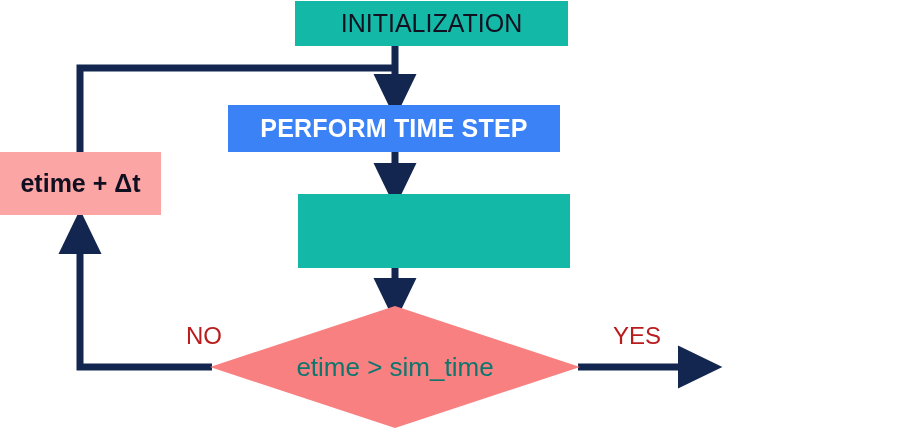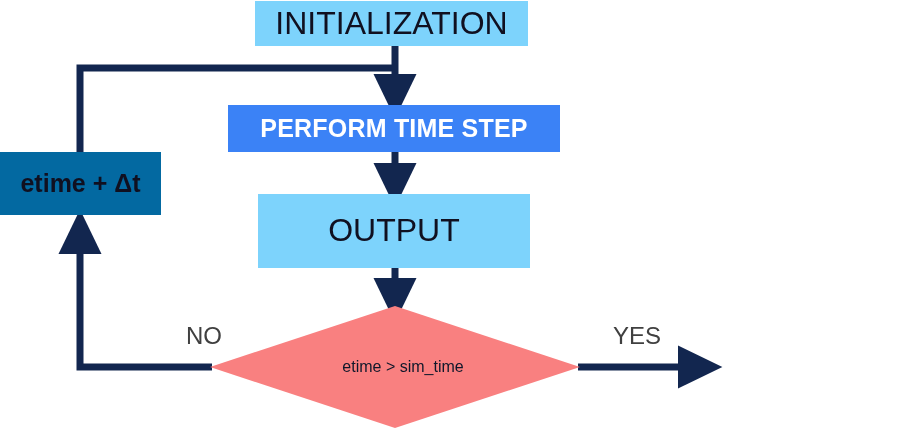--- a/index.html
+++ b/index.html
@@ -27,33 +27,34 @@
     box-sizing: border-box;
     display: flex;
     align-items: center;
     justify-content: center;
     text-align: center;
     line-height: 1.18;
     color: #101020;
     z-index: 3;
   }
   .node-proc {
-    background: #7dd3fc;
-    font-size: 32px;
+    background: #14b8a6;
+    font-size: 25px;
     font-weight: 400;
+    margin-left: 40px;
   }
   .node-proc-dark {
     background: #3b82f6;
     color: #ffffff;
     font-size: 25px;
     font-weight: bold;
     letter-spacing: 0.2px;
   }
   .node-proc-bold {
-    background: #0369a1;
+    background: #fca5a5;
     font-size: 25px;
     font-weight: bold;
   }
   #node-initialization { left: 255px; top: 1px;   width: 273px; height: 45px; }
   #node-timestep       { left: 228px; top: 105px; width: 332px; height: 47px; }
   #node-output         { left: 258px; top: 194px; width: 272px; height: 74px;
                           flex-direction: column; }
   #node-etime          { left: 0px;   top: 152px; width: 161px; height: 63px; }
   #node-finalize       { left: 710px; top: 340px; width: 211px; height: 55px; }
 
@@ -68,34 +69,34 @@
     z-index: 2;
   }
   #node-decision .diamond-shape {
     position: absolute;
     inset: 0;
     background: #f98080;
     clip-path: polygon(50% 0%, 100% 50%, 50% 100%, 0% 50%);
   }
   #node-decision .diamond-label {
     position: absolute;
-    left: 8px;
+    left: 0;
     top: 0;
     width: 100%;
     height: 100%;
     display: flex;
     align-items: center;
     justify-content: center;
-    font-size: 16px;
-    color: #0f172a;
+    font-size: 26px;
+    color: #0f766e;
   }
   .edge-label {
     position: absolute;
     font-size: 24px;
-    color: #404040;
+    color: #b91c1c;
     z-index: 4;
     white-space: nowrap;
   }
   #label-no  { left: 186px; top: 322px; }
   #label-yes { left: 566px; top: 322px; margin-left: 47px; }
 </style>
 </head>
 <body>
 
 <div id="canvas">
@@ -122,21 +123,20 @@
 
   <div class="node node-proc" id="node-initialization">
     <span>INITIALIZATION</span>
   </div>
 
   <div class="node node-proc-dark" id="node-timestep">
     <span>PERFORM TIME STEP</span>
   </div>
 
   <div class="node node-proc" id="node-output">
-    <span class="node-output-line">OUTPUT</span>
   </div>
 
   <div class="node node-proc-bold" id="node-etime">
     <span>etime + Δt</span>
   </div>
 
   <div id="node-decision">
     <div class="diamond-shape"></div>
     <div class="diamond-label">etime &gt; sim_time</div>
   </div>

